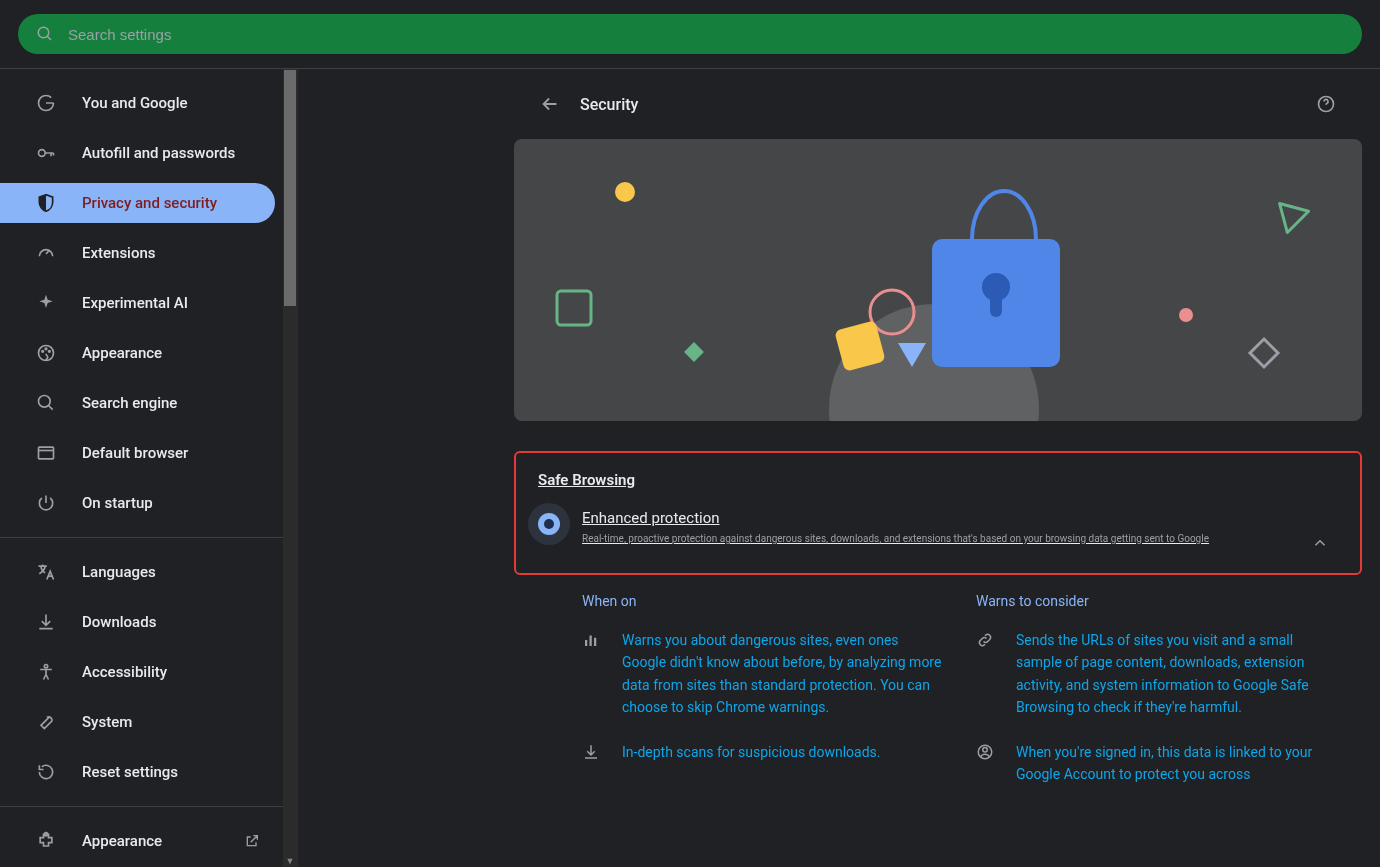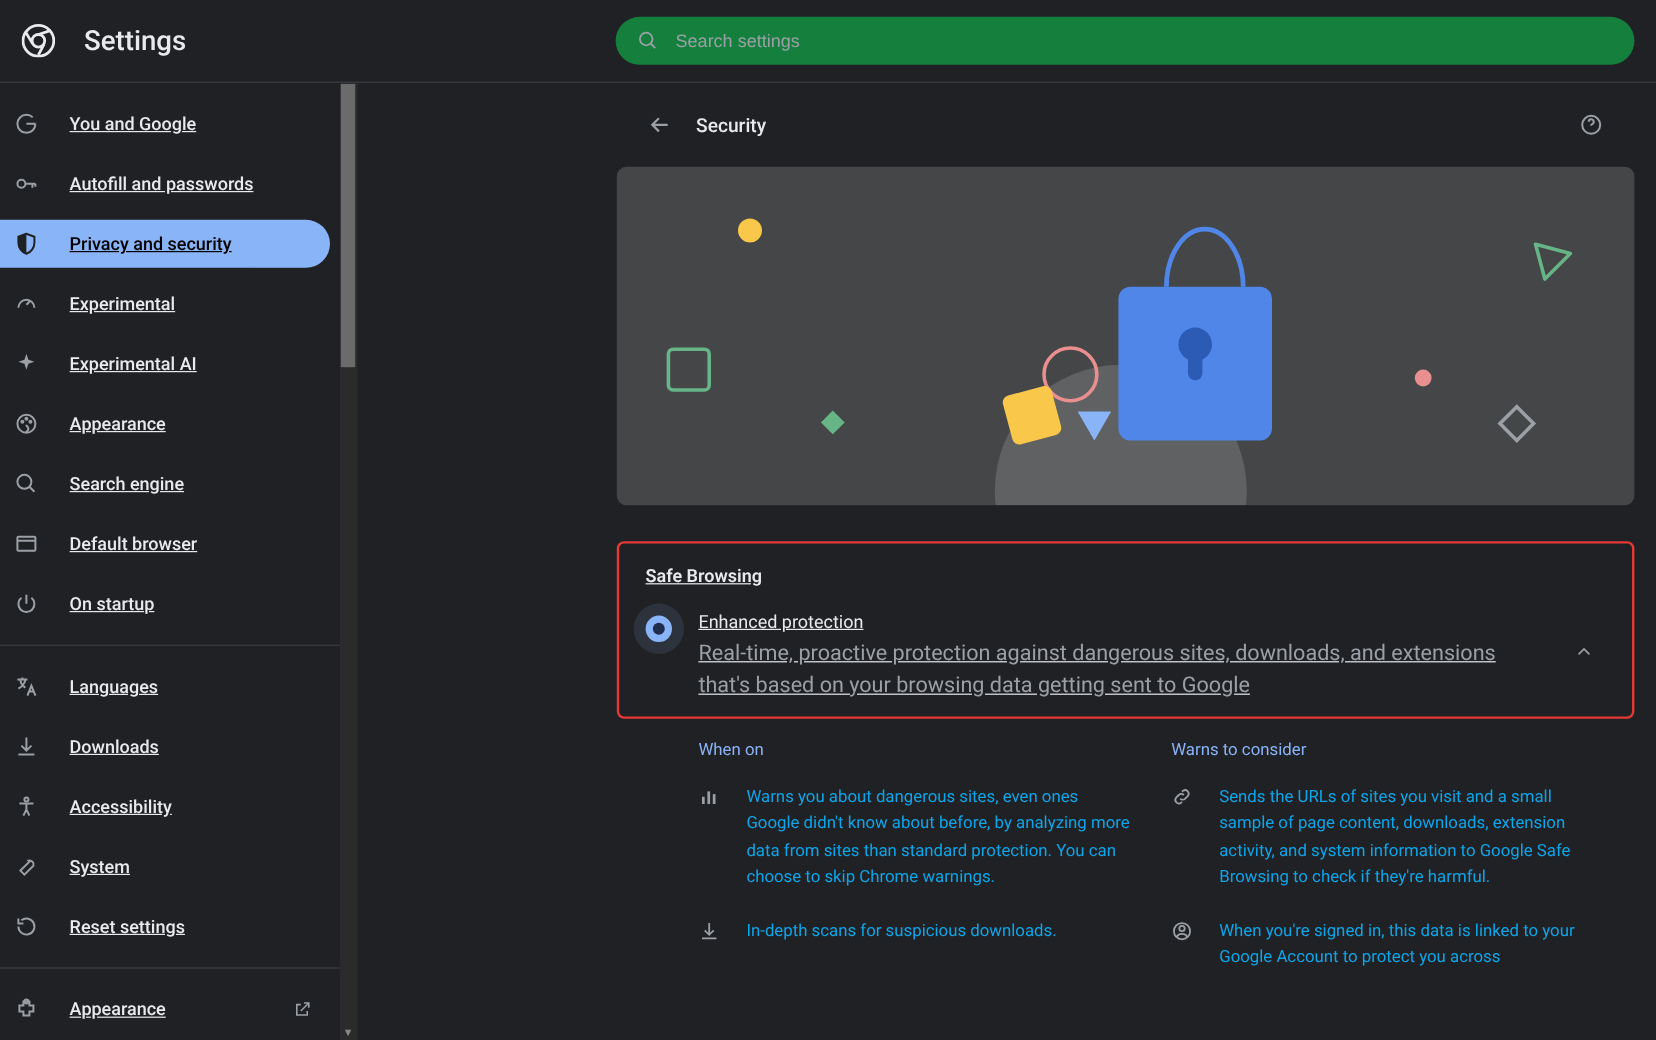--- a/index.html
+++ b/index.html
@@ -111,36 +111,35 @@
   padding: 14px 0;
   border-bottom: 1px solid #3c4043;
 }
 .nav-section:last-child {
   border-bottom: none;
 }
 .nav-item {
   display: flex;
   align-items: center;
   height: 40px;
-  padding-left: 12px;
+  padding-left: 36px;
   margin-bottom: 10px;
   gap: 26px;
   border-radius: 0 22px 22px 0;
   cursor: pointer;
   font-size: 15px;
   color: #e8eaed;
   font-weight: 500;
-  text-decoration: underline;
 }
 .nav-item:last-child {
   margin-bottom: 0;
 }
 .nav-item.active {
   background: #8ab4f8;
-  color: #000000;
+  color: #7f1d1d;
   width: 275px;
 }
 .nav-item .icon {
   width: 20px;
   height: 20px;
   display: flex;
   align-items: center;
   justify-content: center;
 }
 .nav-item .ext-icon {
@@ -233,21 +232,21 @@
 }
 .option-text {
   flex: 1;
 }
 .option-title {
   font-size: 15px;
   margin-bottom: 4px;
   color: #e8eaed;
 }
 .option-desc {
-  font-size: 18px;
+  font-size: 10px;
   color: #9aa0a6;
   line-height: 1.5;
 }
 .expand-btn {
   width: 36px;
   height: 36px;
   display: flex;
   align-items: center;
   justify-content: center;
   margin: 16px 0 0 8px;
@@ -283,28 +282,20 @@
   font-size: 14px;
   color: #0ea5e9;
   line-height: 1.6;
 }
 svg { display: block; }
 </style>
 </head>
 <body>
 
 <div class="header">
-  <div class="header-logo">
-    <svg class="chrome-icon" viewBox="0 0 24 24">
-        <circle cx="12" cy="12" r="11" fill="none" stroke="#e8eaed" stroke-width="2"></circle>
-        <circle cx="12" cy="12" r="4.5" fill="none" stroke="#e8eaed" stroke-width="2"></circle>
-        <path d="M12 7.5 L21 4.5 M7.8 14 L3 6 M16 14.5 L12 22" stroke="#e8eaed" stroke-width="2" fill="none"></path>
-      </svg>
-    <span class="header-title">Settings</span>
-  </div>
   <div class="search-container">
     <div class="search-box">
       <span class="search-icon-holder">
         <svg width="18" height="18" viewBox="0 0 24 24" fill="none" stroke="currentColor" stroke-width="2">
             <circle cx="10" cy="10" r="7"></circle>
             <line x1="20" y1="20" x2="15" y2="15"></line>
           </svg>
       </span>
       <input class="search-input" placeholder="Search settings" style="">
     </div>
@@ -341,21 +332,21 @@
             </span>
           <span>Privacy and security</span>
         </div>
         <div class="nav-item">
           <span class="icon">
               <svg width="20" height="20" viewBox="0 0 24 24" fill="none" stroke="#9aa0a6" stroke-width="2">
                 <path d="M4 16a8 8 0 1 1 16 0"></path>
                 <path d="M12 13l4-4"></path>
               </svg>
             </span>
-          <span>Experimental</span>
+          <span>Extensions</span>
         </div>
         <div class="nav-item">
           <span class="icon">
               <svg width="20" height="20" viewBox="0 0 24 24" fill="#9aa0a6">
                 <path d="M12 2l2 6 6 2-6 2-2 6-2-6-6-2 6-2 2-6z"></path>
               </svg>
             </span>
           <span>Experimental AI</span>
         </div>
         <div class="nav-item">

